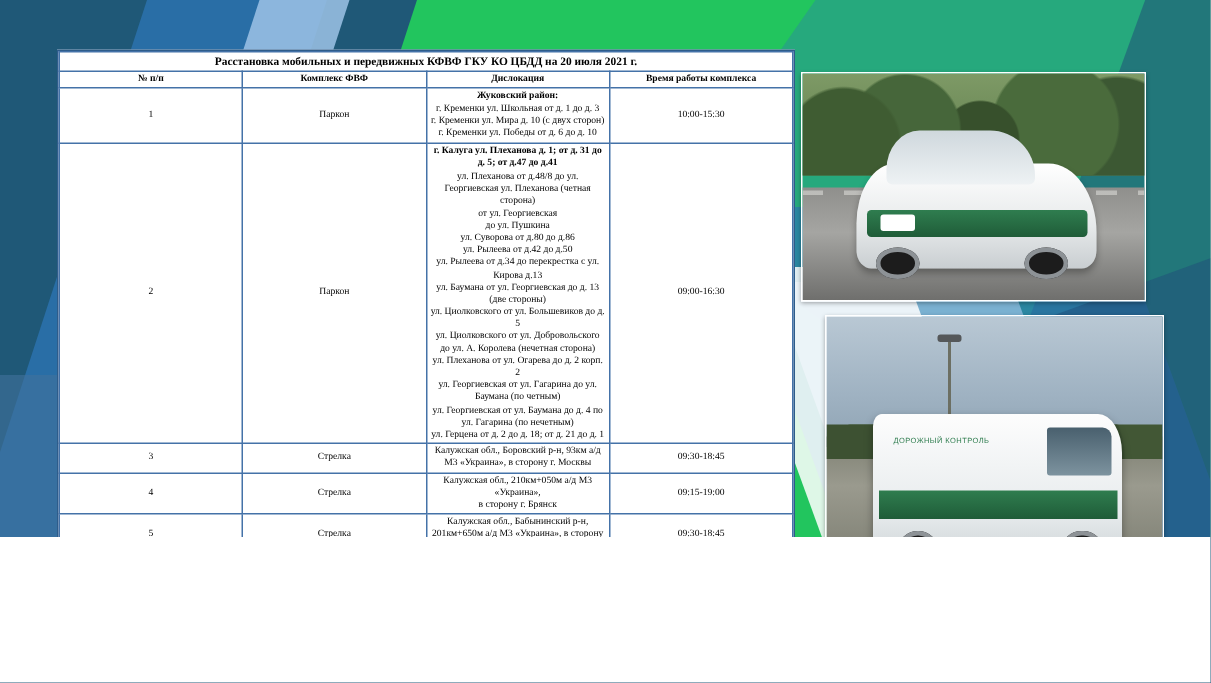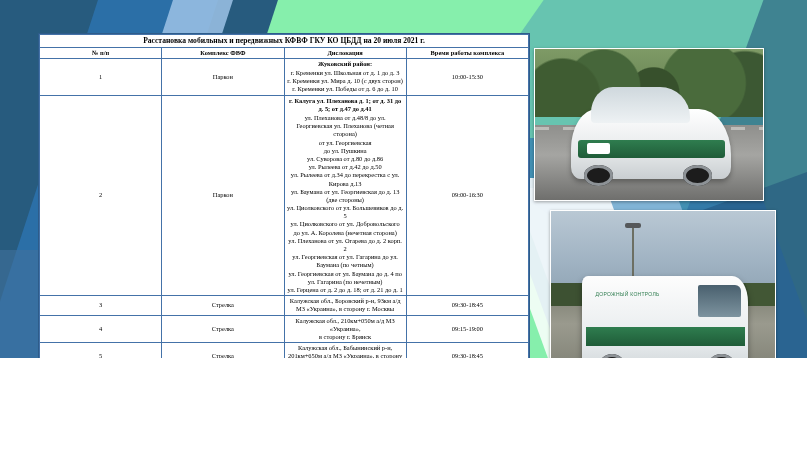--- a/index.html
+++ b/index.html
@@ -10,21 +10,21 @@
     width: 807px;
     height: 455px;
     overflow: hidden;
     font-family: "Liberation Serif", serif;
     background: #ffffff;
   }
   .slide {
     position: relative;
     width: 807px;
     height: 358px;
-    background: #86efac;
+    background: #22c55e;
     overflow: hidden;
   }
   
   .bg-layer { position: absolute; inset: 0; overflow: hidden; }
   .shape { position: absolute; }
   .shape.s1 {
     left: -120px; top: -60px; width: 320px; height: 600px;
     background: #1f4e79; opacity: 0.92;
     transform: skewX(-18deg);
   }

